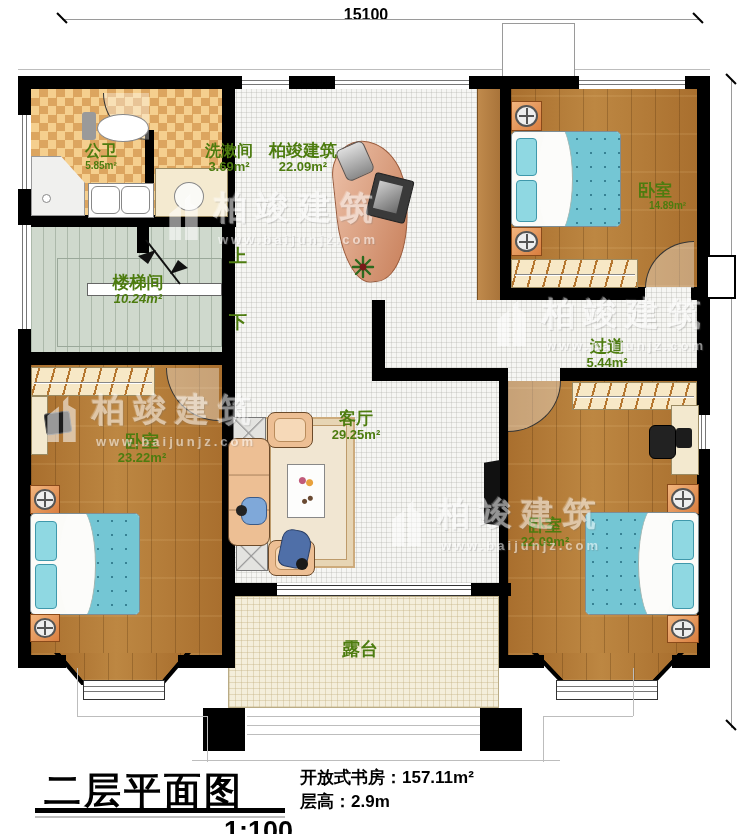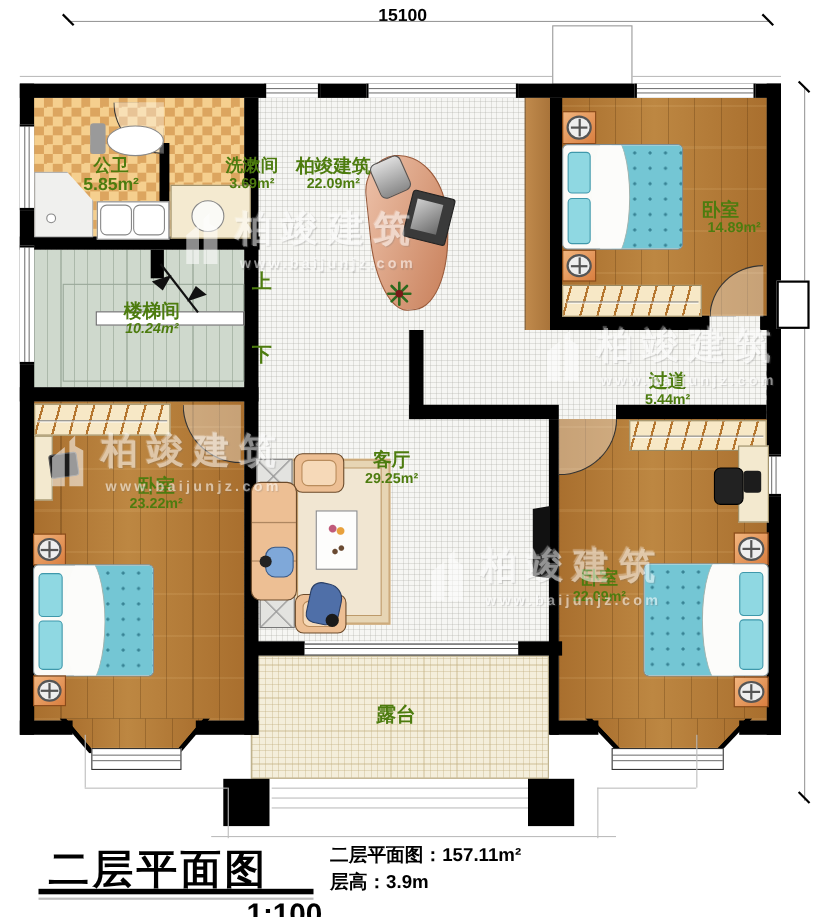--- a/index.html
+++ b/index.html
@@ -271,33 +271,33 @@
 <div class="thinlight" style="left:77px;top:668px;width:1px;height:48px;"></div>
 <div class="thinlight" style="left:77px;top:716px;width:130px;height:1px;"></div>
 <div class="thinlight" style="left:207px;top:716px;width:1px;height:46px;"></div>
 <div class="thinlight" style="left:633px;top:668px;width:1px;height:48px;"></div>
 <div class="thinlight" style="left:543px;top:716px;width:90px;height:1px;"></div>
 <div class="thinlight" style="left:543px;top:716px;width:1px;height:46px;"></div>
 <div class="thinlight" style="left:192px;top:760px;width:368px;height:1px;"></div>
 
 <div class="rlabel" style="left:101px;top:143px;">
   <span class="nm" style="font-size:16px;">公卫</span>
-  <span class="ar" style="font-size:16px;">5.85m²</span>
+  <span class="ar" style="font-size:10px;">5.85m²</span>
 </div>
 <div class="rlabel" style="left:193px;top:143px;margin-left:36px;">
   <span class="nm" style="font-size:16px;">洗漱间</span>
   <span class="ar" style="font-size:13px;">3.69m²</span>
 </div>
 <div class="rlabel" style="left:303px;top:142px;">
   <span class="nm" style="font-size:17px;">柏竣建筑</span>
   <span class="ar" style="font-size:13px;">22.09m²</span>
 </div>
 <div class="rlabel" style="left:655px;top:182px;">
   <span class="nm" style="font-size:17px;">卧室</span>
-  <span class="ar" style="font-size:13px;margin-left:25px;">14.89m²</span>
+  <span class="ar" style="font-size:10px;margin-left:25px;">14.89m²</span>
 </div>
 <div class="rlabel" style="left:138px;top:274px;">
   <span class="nm" style="font-size:17px;">楼梯间</span>
   <span class="ar" style="font-size:13px;font-style:italic;">10.24m²</span>
 </div>
 <div class="rlabel" style="left:607px;top:338px;">
   <span class="nm" style="font-size:17px;">过道</span>
   <span class="ar" style="font-size:13px;">5.44m²</span>
 </div>
 <div class="rlabel" style="left:142px;top:433px;">
@@ -351,17 +351,17 @@
       <span class="brand">柏竣建筑</span>
       <span class="url">www.baijunjz.com</span>
     </div>
 </div>
 
 <div class="tb-title" style="left:44px;top:766px;font-size:37px;">二层平面图</div>
 <div class="wall" style="left:35px;top:808px;width:250px;height:5px;"></div>
 <div class="thinlight" style="left:35px;top:816px;width:250px;height:2px;"></div>
 <div class="tb-scale" style="left:224px;top:816px;font-size:27px;">1:100</div>
 <div class="tb-row" style="left:300px;top:766px;">
-  <span>二层平面图：</span><span>157.11m²</span>
+  <span>开放式书房：</span><span>157.11m²</span>
 </div>
 <div class="tb-row" style="left:300px;top:790px;">
-  <span>层高：</span><span>3.9m</span>
+  <span>层高：</span><span>2.9m</span>
 </div>
 
 </body></html>

